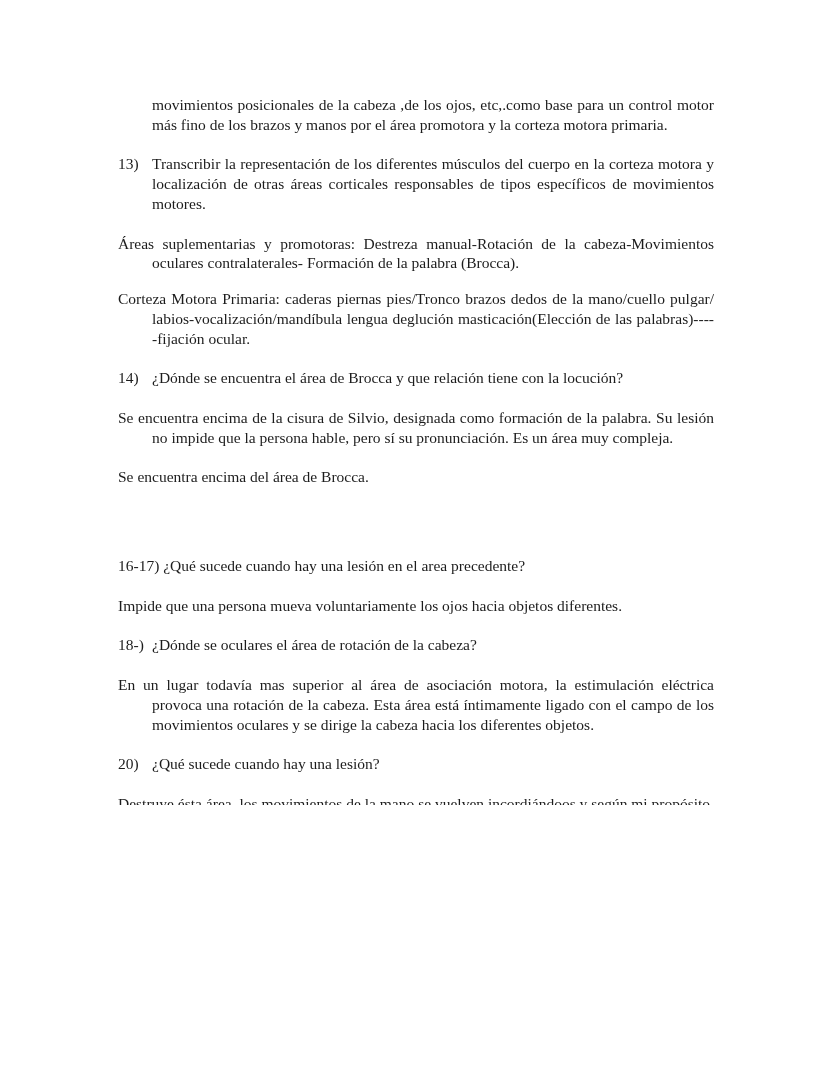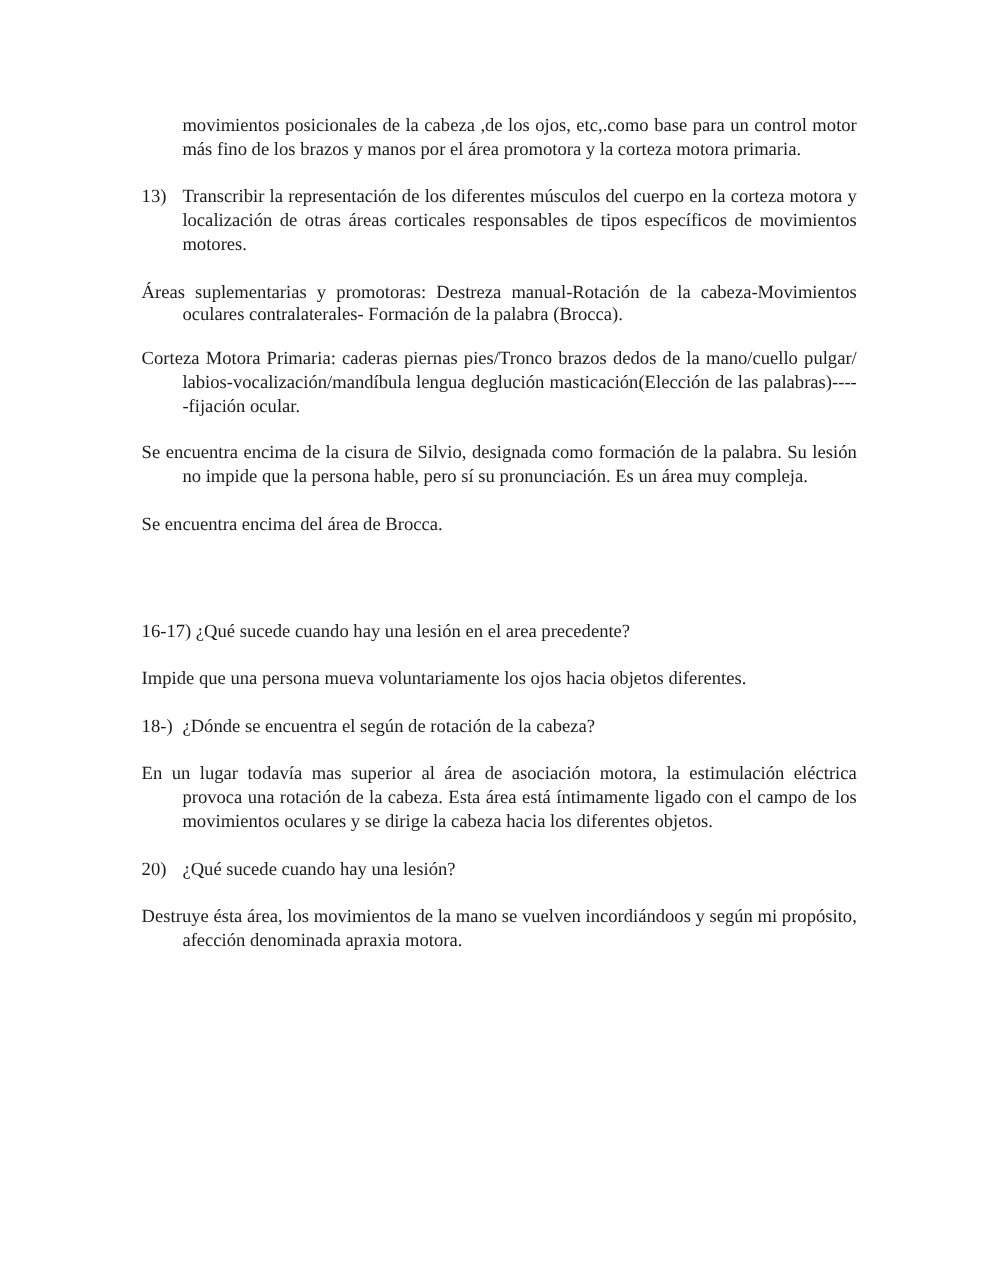--- a/index.html
+++ b/index.html
@@ -44,33 +44,37 @@
 
     <div class="block numbered">
       <span class="num">13)</span>
       <div class="body">Transcribir la representación de los diferentes músculos del cuerpo en la corteza motora y localización de otras áreas corticales responsables de tipos específicos de movimientos motores.</div>
     </div>
 
     <p class="block hanging mb-0">Áreas suplementarias y promotoras: Destreza manual-Rotación de la cabeza-Movimientos oculares contralaterales- Formación de la palabra (Brocca).</p>
 
     <p class="block hanging">Corteza Motora Primaria: caderas piernas pies/Tronco brazos dedos de la mano/cuello pulgar/ labios-vocalización/mandíbula lengua deglución masticación(Elección de las palabras)-----fijación ocular.</p>
 
+    <div class="block numbered">
+      <span class="num">14)</span>
+      <div class="body">¿Dónde se encuentra el área de Brocca y que relación tiene con la locución?</div>
+    </div>
 
     <p class="block hanging">Se encuentra encima de la cisura de Silvio, designada como formación de la palabra. Su lesión no impide que la persona hable, pero sí su pronunciación. Es un área muy compleja.</p>
 
 
     <p class="block hanging gap-large">Se encuentra encima del área de Brocca.</p>
 
     <p class="block hanging">16-17) ¿Qué sucede cuando hay una lesión en el area precedente?</p>
 
     <p class="block hanging">Impide que una persona mueva voluntariamente los ojos hacia objetos diferentes.</p>
 
     <div class="block numbered">
       <span class="num">18-)</span>
-      <div class="body">¿Dónde se encuentra el según de rotación de la cabeza?</div>
+      <div class="body">¿Dónde se oculares el área de rotación de la cabeza?</div>
     </div>
 
     <p class="block hanging">En un lugar todavía mas superior al área de asociación motora, la estimulación eléctrica provoca una rotación de la cabeza. Esta área está íntimamente ligado con el campo de los movimientos oculares y se dirige la cabeza hacia los diferentes objetos.</p>
 
 
 
     <div class="block numbered">
       <span class="num">20)</span>
       <div class="body">¿Qué sucede cuando hay una lesión?</div>
     </div>

